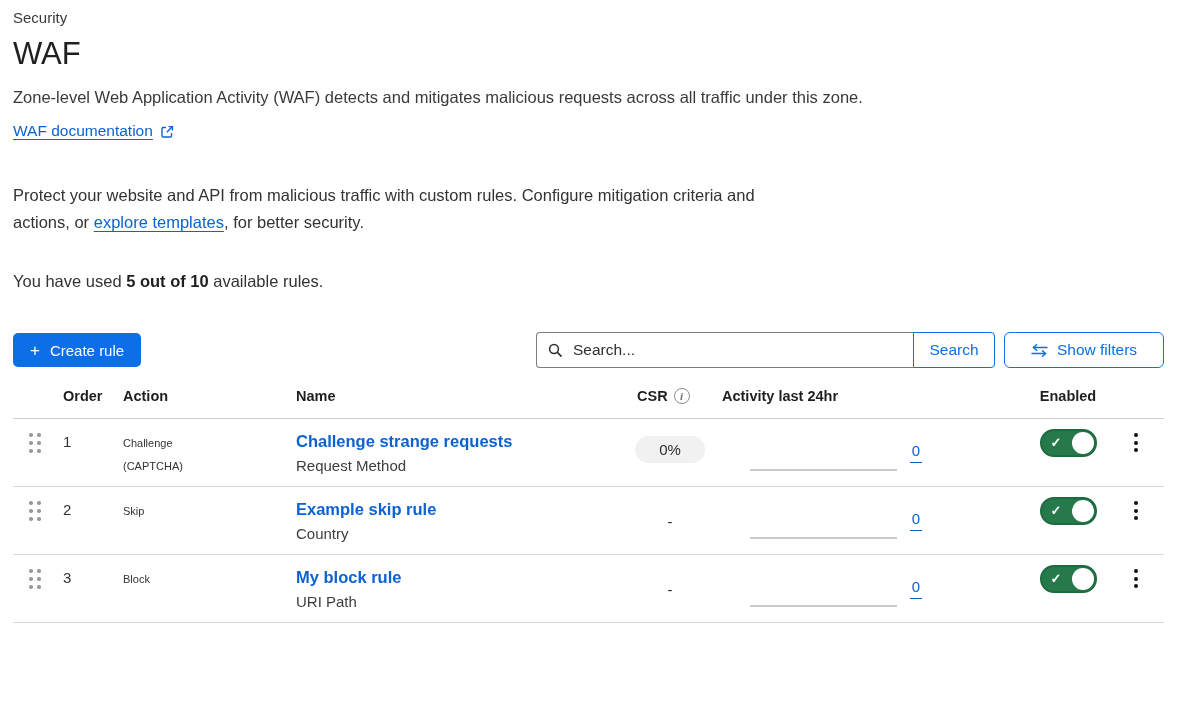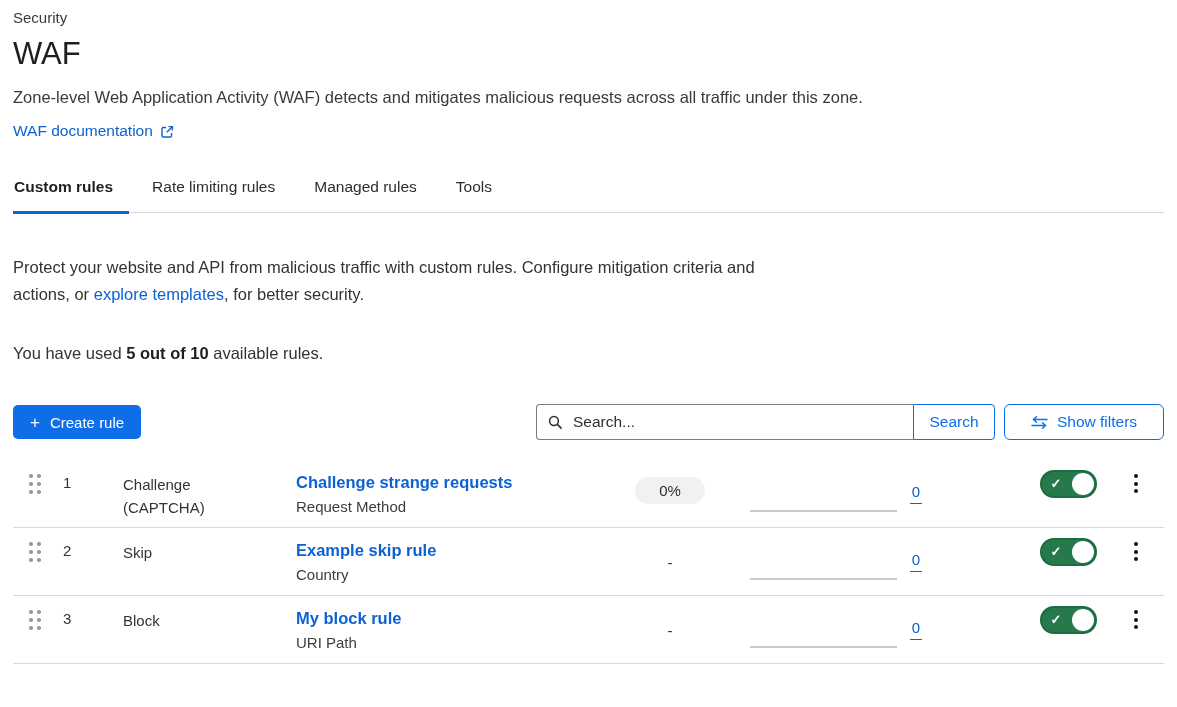--- a/index.html
+++ b/index.html
@@ -15,21 +15,21 @@
   body{
     width:1177px;height:707px;overflow:hidden;background:#fff;
     font-family:"Liberation Sans",sans-serif;color:#303030;
   }
   .page{padding:8px 13px 0 13px;}
 
   .breadcrumb{font-size:15px;color:#3a3a3a;line-height:20px;}
   .page-title{font-size:31px;font-weight:400;color:#1f1f1f;line-height:36px;margin-top:8px;}
   .page-desc{font-size:16.5px;color:#3a3a3a;line-height:20px;margin-top:15px;}
   .doc-row{margin-top:14px;font-size:15.5px;line-height:20px;display:flex;align-items:center;gap:7px;}
-  .text-link{color:var(--link-blue);text-underline-offset:3px;cursor:pointer;}
+  .text-link{color:var(--link-blue);text-decoration:underline;text-underline-offset:3px;cursor:pointer;}
   .ext-icon{display:inline-flex;margin-top:2px;}
 
   .tabs{display:flex;gap:22px;margin-top:37px;border-bottom:1px solid var(--border-gray);}
   .tab{font-size:15.5px;color:#2e2e2e;padding:0 16px 16px 1px;position:relative;cursor:pointer;}
   .tab.active{font-weight:700;color:#1f1f1f;}
   .tab.active::after{content:"";position:absolute;left:0;right:0;bottom:-2px;height:3px;background:#0d62cf;}
 
   .intro{font-size:16.5px;line-height:27px;color:#333;max-width:745px;margin-top:41px;}
   .usage{font-size:16.5px;color:#333;margin-top:35px;line-height:20px;}
   .usage b{color:#1f1f1f;}
@@ -69,21 +69,21 @@
     width:16px;height:16px;border:1px solid #8d8d8d;border-radius:50%;color:#6e6e6e;
     font-size:11px;font-family:"Liberation Serif",serif;font-style:italic;
     display:inline-flex;align-items:center;justify-content:center;line-height:1;
   }
 
   .trow{min-height:68px;border-bottom:1px solid var(--border-gray);position:relative;}
   .col-drag{padding:14px 0 0 16px;}
   .drag-handle{display:grid;grid-template-columns:repeat(2,4px);grid-auto-rows:4px;gap:4px 4px;cursor:grab;width:12px;}
   .drag-handle i{width:3.5px;height:3.5px;border-radius:50%;background:#9a9a9a;}
   .col-order{padding-top:14px;font-size:15px;color:#333;}
-  .col-action{padding-top:13px;font-size:15px;line-height:23px;color:#333;}
+  .col-action{padding-top:13px;font-size:11px;line-height:23px;color:#333;}
   .col-name{padding-top:11px;}
   .rule-name{font-size:16.5px;font-weight:700;color:var(--link-blue);text-decoration:none;line-height:22px;cursor:pointer;}
   .rule-field{font-size:15px;color:#3d3d3d;margin-top:4px;line-height:20px;}
   .col-csr{display:flex;justify-content:center;align-items:flex-start;}
   .csr-badge{margin-top:17px;background:var(--badge-bg);border-radius:15px;padding:5px 24px;font-size:15px;color:#2e2e2e;}
   .csr-badge.plain{background:transparent;padding:0;margin-top:26px;}
   .col-activity{position:relative;}
   .sparkline{position:absolute;left:28px;right:25px;bottom:15px;height:2px;background:#c9c9c9;}
   .activity-count{
     position:absolute;right:0;top:23px;color:var(--link-blue);font-size:15px;text-decoration:none;
@@ -117,29 +117,20 @@
     <a class="text-link">WAF documentation</a>
     <span class="ext-icon">
       <svg width="14" height="14" viewBox="0 0 14 14" fill="none" stroke="#0b62d4" stroke-width="1.4">
         <path d="M6 2.5 H3.2 A1.2 1.2 0 0 0 2 3.7 V10.8 A1.2 1.2 0 0 0 3.2 12 H10.3 A1.2 1.2 0 0 0 11.5 10.8 V8"></path>
         <path d="M6.8 7.2 L12 2"></path>
         <path d="M8.6 1.6 H12.4 V5.4"></path>
       </svg>
     </span>
   </div>
 
-  <div class="tabs">
-  <span class="tab active">Custom rules</span>
-
-  <span class="tab">Rate limiting rules</span>
-
-  <span class="tab">Managed rules</span>
-
-  <span class="tab">Tools</span>
-</div>
 
   <div class="intro">
     <span>Protect your website and API from malicious traffic with custom rules. Configure mitigation criteria and actions, or </span><a class="text-link">explore templates</a><span>, for better security.</span>
   </div>
 
   <div class="usage">
     <span>You have used </span><b>5 out of 10</b><span> available rules.</span>
   </div>
 
   <div class="toolbar">
@@ -168,20 +159,34 @@
             <path d="M1 9.5 H14.5"></path>
               <path d="M11.5 6.8 L14.5 9.5 L11.5 12.2"></path>
           </svg>
         </span>
         <span>Show filters</span>
       </button>
     </div>
   </div>
 
   <div class="rules-table">
+    <div class="tgrid thead">
+      <div></div>
+      <div>Order</div>
+      <div>Action</div>
+      <div>Name</div>
+      <div class="th-csr">
+        <span>CSR</span>
+        <span class="info-icon">i</span>
+      </div>
+      <div>Activity last 24hr</div>
+      <div></div>
+      <div class="th-enabled">Enabled</div>
+      <div></div>
+    </div>
     <div id="table-body">
   <div class="tgrid trow">
     <div class="col-drag">
       <span class="drag-handle">
               <i></i>
               <i></i>
               <i></i>
               <i></i>
               <i></i>
               <i></i>

